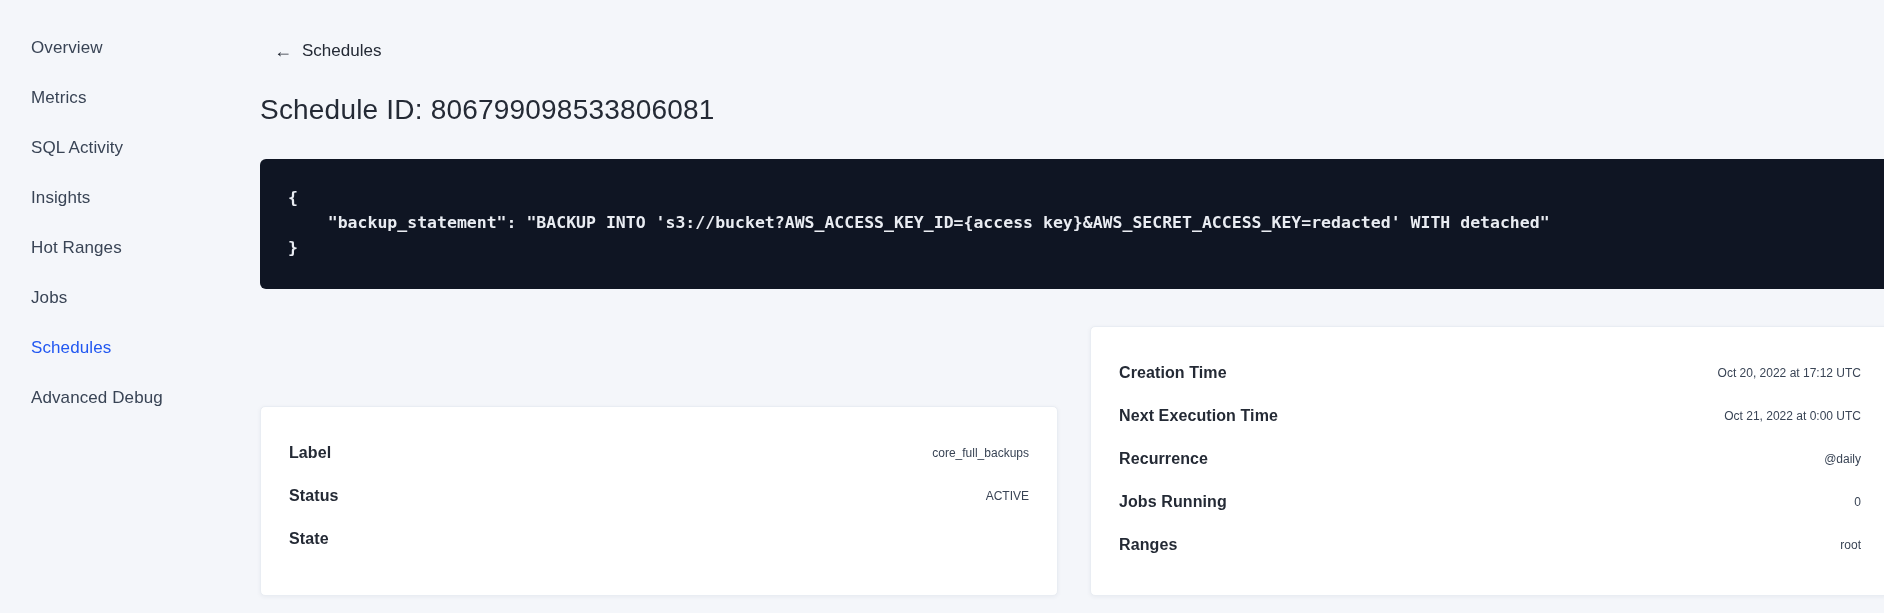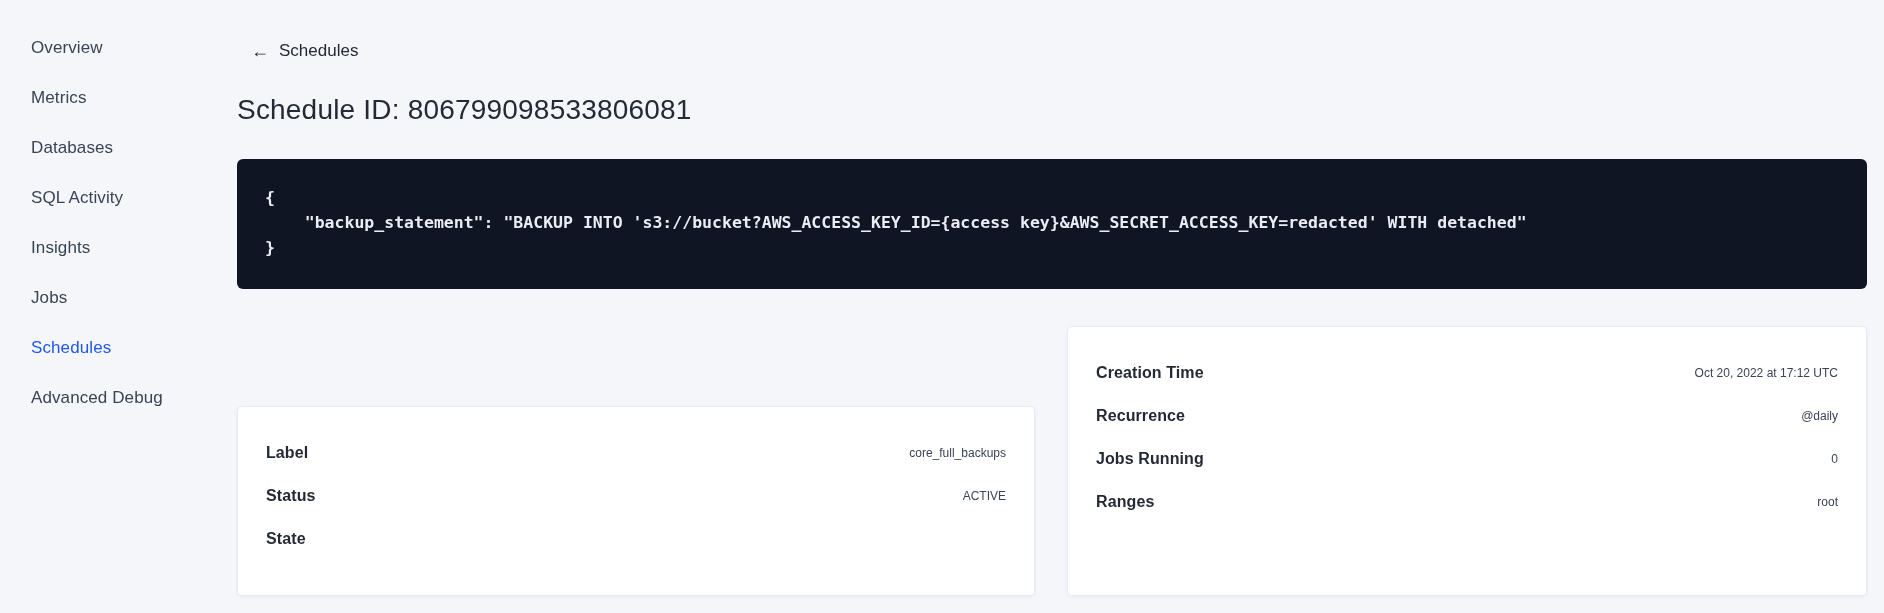--- a/index.html
+++ b/index.html
@@ -1,15 +1,15 @@
 <!DOCTYPE html>
 <html><head>
 <meta charset="utf-8">
 <style>
-  * { margin: 0; padding: 0; box-sizing: border-box; }
+  * { margin: 0; padding: 0; box-sizing: border-box; gap: 23px; }
   html, body {
     width: 1884px; height: 613px;
     font-family: "Liberation Sans", sans-serif;
     background: #f4f6fa;
     overflow: hidden;
   }
   .page { position: relative; width: 1884px; height: 613px; display: flex; }
 
   
   .sidebar {
@@ -82,23 +82,23 @@
   }
 </style>
 </head>
 <body>
 
 <div class="page">
 
   <div class="sidebar">
     <div class="nav-item">Overview</div>
     <div class="nav-item">Metrics</div>
-    <div class="nav-item">Databases</div>
     <div class="nav-item">SQL Activity</div>
     <div class="nav-item">Insights</div>
+    <div class="nav-item">Hot Ranges</div>
     <div class="nav-item">Jobs</div>
     <div class="nav-item active">Schedules</div>
     <div class="nav-item">Advanced Debug</div>
   </div>
 
   <div class="main">
 
     <div class="back-link">
       <span class="back-arrow">←</span>
       <span>Schedules</span>
@@ -128,20 +128,24 @@
           <span class="kv-value"></span>
         </div>
       </div>
 
       <div class="card schedule">
         <div class="kv-row">
           <span class="kv-label">Creation Time</span>
           <span class="kv-value">Oct 20, 2022 at 17:12 UTC</span>
         </div>
         <div class="kv-row">
+          <span class="kv-label">Next Execution Time</span>
+          <span class="kv-value">Oct 21, 2022 at 0:00 UTC</span>
+        </div>
+        <div class="kv-row">
           <span class="kv-label">Recurrence</span>
           <span class="kv-value">@daily</span>
         </div>
         <div class="kv-row">
           <span class="kv-label">Jobs Running</span>
           <span class="kv-value">0</span>
         </div>
         <div class="kv-row">
           <span class="kv-label">Ranges</span>
           <span class="kv-value">root</span>

